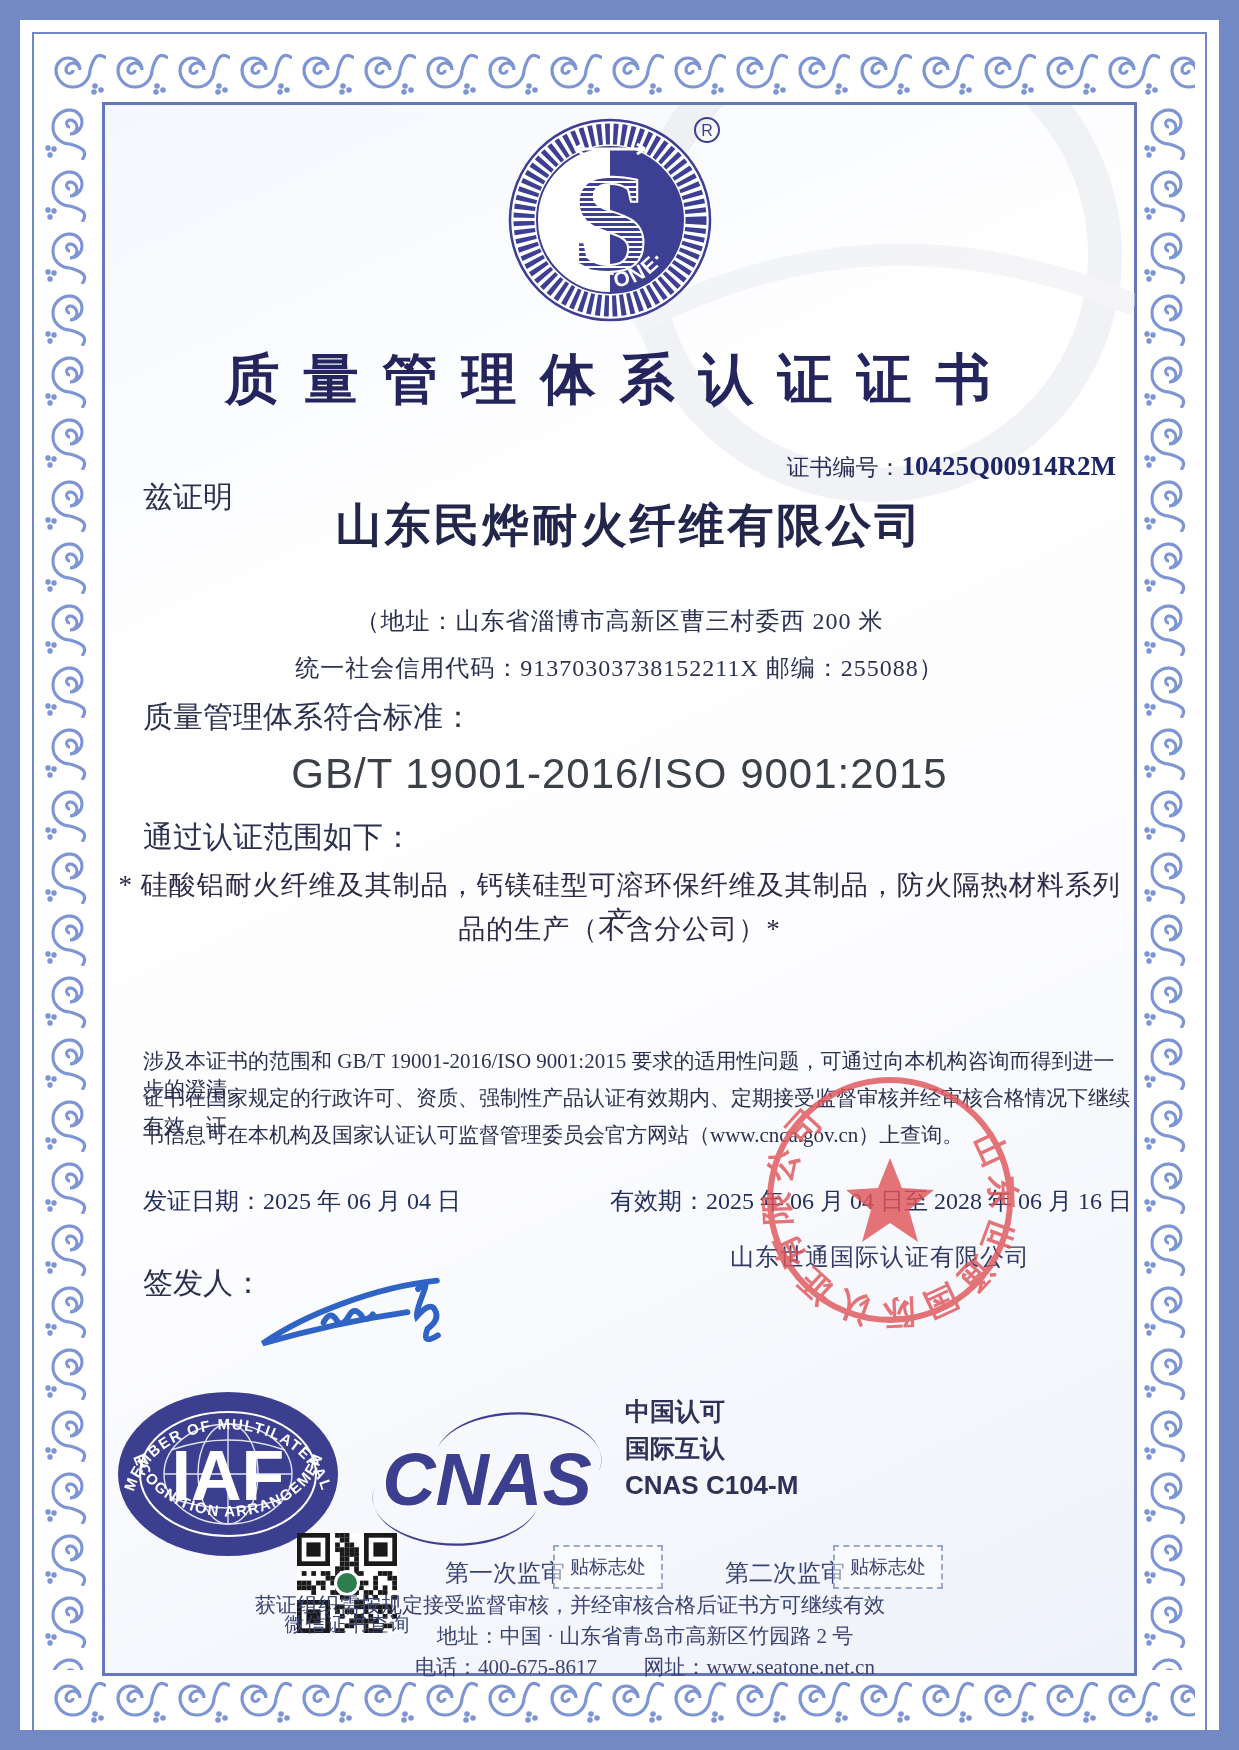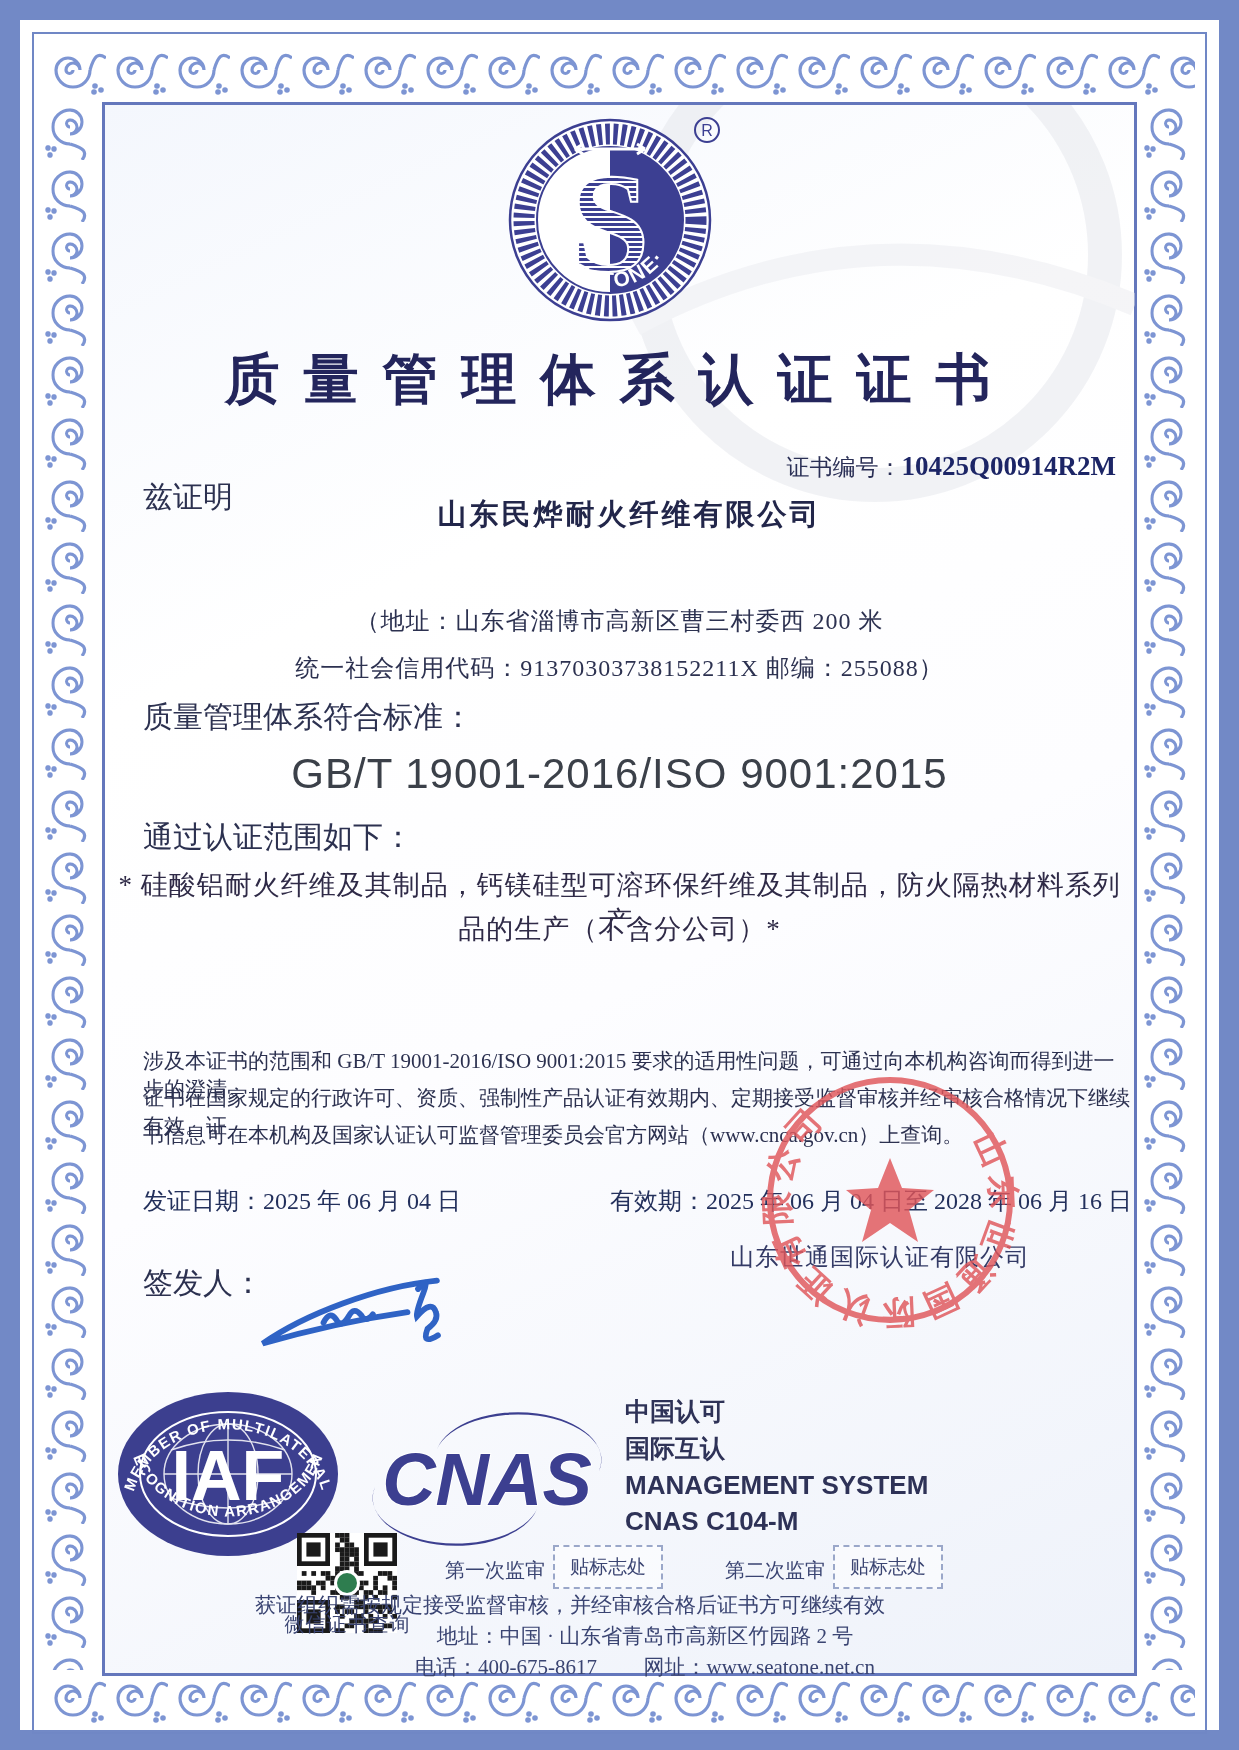--- a/index.html
+++ b/index.html
@@ -20,31 +20,31 @@
   }
   .abs{position:absolute;}
   .ctr{left:0;right:0;text-align:center;}
   .title{
     font-size:55px;font-weight:bold;color:#23255c;
     letter-spacing:24px;
   }
   .certno-label{font-size:23px;color:#2a2f55;}
   .certno-val{font-size:27px;font-weight:bold;color:#1c2566;font-family:"Liberation Serif",serif;}
   .small-label{font-size:30px;color:#2c3150;}
-  .company{font-size:29px;font-weight:bold;color:#22264a;letter-spacing:3px;padding-left:20px;}
+  .company{font-size:46px;font-weight:bold;color:#22264a;letter-spacing:3px;padding-left:20px;}
   .addr{font-size:24px;color:#2c3150;letter-spacing:1px;}
   .standard{font-size:42px;color:#3b4049;font-family:"Liberation Sans",sans-serif;letter-spacing:1px;}
   .scope{font-size:27px;font-weight:normal;color:#2f2a47;letter-spacing:1px;}
   .notice{font-size:21px;color:#2c3150;}
   .dateline{font-size:24px;color:#23305c;}
   .issuer{font-size:24px;color:#333a66;letter-spacing:1px;}
   .cnas-cn{font-size:25px;font-weight:bold;color:#2e3257;font-family:"Liberation Sans",sans-serif;line-height:37px;}
   .cnas-en{font-size:26px;font-weight:bold;color:#2e3257;font-family:"Liberation Sans",sans-serif;line-height:36px;}
   .footnote{font-size:21px;color:#3a4472;}
-  .audit-label{font-size:20px;color:#3a4472;}
+  .audit-label{font-size:24px;color:#3a4472;}
   .sticker-box{
     font-size:19px;color:#3a4472;border:2px dashed #9aa7c9;
     padding:7px 15px;background:rgba(255,255,255,.5);
   }
   .qr-caption{font-size:20px;color:#3a4472;letter-spacing:1px;}
 </style>
 </head>
 <body>
 
 <div class="sheet"></div>
@@ -210,21 +210,20 @@
 
   <svg class="abs" style="left:262px;top:1292px;width:240px;height:165px" viewBox="0 0 240 165">
     <path d="M70,52 A80,46 0 0 1 232,74 A66,36 0 0 0 70,52 Z" fill="#3c3f90"></path>
     <path d="M170,112 A80,46 0 0 1 8,90 A66,36 0 0 0 170,112 Z" fill="#3c3f90"></path>
     <text x="120" y="108" font-size="74" font-weight="bold" font-style="italic" text-anchor="middle" fill="#3c3f90" stroke="#ffffff" stroke-width="2" paint-order="stroke" font-family="Liberation Sans, sans-serif">CNAS</text>
   </svg>
 
   <div class="abs" style="left:520px;top:1288px">
     <div class="cnas-cn">中国认可</div>
     <div class="cnas-cn">国际互认</div>
-    <div class="cnas-en">MANAGEMENT SYSTEM</div>
     <div class="cnas-en">CNAS C104-M</div>
   </div>
 
   <svg class="abs" style="left:192px;top:1428px;width:100px;height:100px" viewBox="0 0 100 100">
     <rect width="100" height="100" fill="#ffffff"></rect>
     <g id="qr-cells" fill="#1a1a1a">
         <rect x="38.10" y="0.00" width="4.76" height="4.76"></rect>
         <rect x="42.86" y="0.00" width="4.76" height="4.76"></rect>
         <rect x="47.62" y="0.00" width="4.76" height="4.76"></rect>
         <rect x="42.86" y="4.76" width="4.76" height="4.76"></rect>

